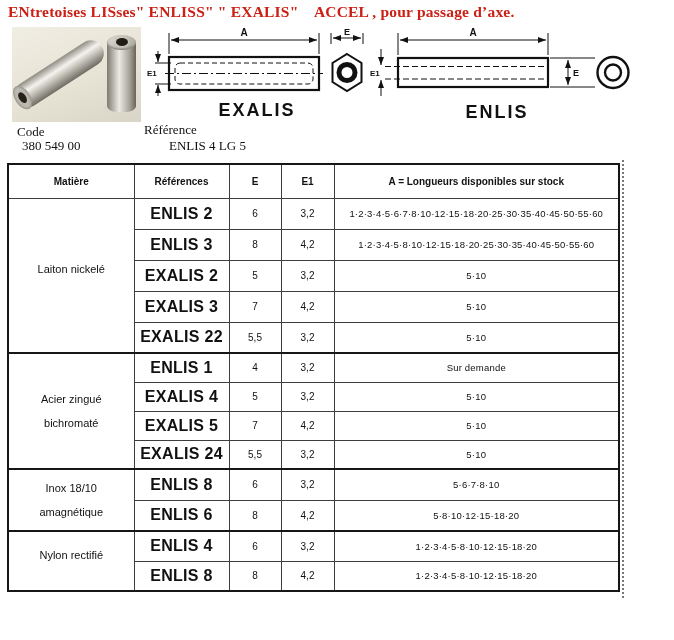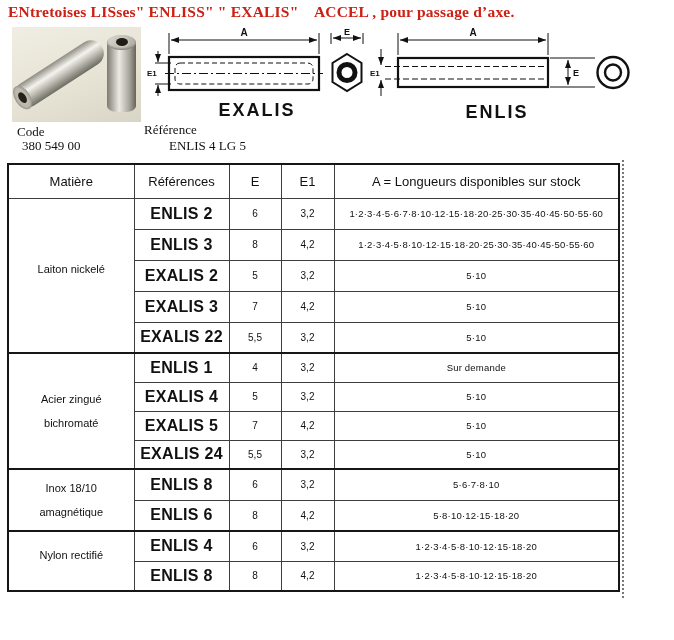--- a/index.html
+++ b/index.html
@@ -29,21 +29,21 @@
   .meta{position:absolute;font-family:"Liberation Serif",serif;font-size:13px;color:#111;}
   .m-code-l{left:17px;top:124px;}  .m-code-v{left:10px;top:138px;margin-left:12px;}
   .m-ref-l{left:144px;top:122px;}  .m-ref-v{left:128px;top:138px;margin-left:41px;}
   
   .draw{position:absolute;left:145px;top:25px;}
   
   table.spec{position:absolute;left:7px;top:163px;width:611px;border-collapse:collapse;
          table-layout:fixed;color:#111;border:2px solid #161616;}
   table.spec th,table.spec td{border:1px solid #3d3d3d;padding:0;overflow:hidden;}
   table.spec thead tr{height:34px;}
-  table.spec th{font-size:13px;font-weight:normal;text-align:center;}
+  table.spec th{font-size:10px;font-weight:bold;text-align:center;}
   tr.r31{height:31px;} tr.r29{height:29px;} tr.r30{height:30px;}
   tr.sec>td{border-top:2px solid #161616;margin-left:12px;}
   td.mat{font-size:11px;text-align:center;padding-right:34px;line-height:12px;}
   td.mat .l+.l{margin-top:12px;}
   td.ref{font-size:16px;font-weight:bold;text-align:center;letter-spacing:.3px;}
   td.num{font-size:10px;text-align:center;}
   td.avail{font-size:9.5px;text-align:center;padding-left:14px;letter-spacing:.2px;}
   
   .fold{position:absolute;left:622px;top:160px;height:438px;width:0;
         border-left:2px dotted #777;}

